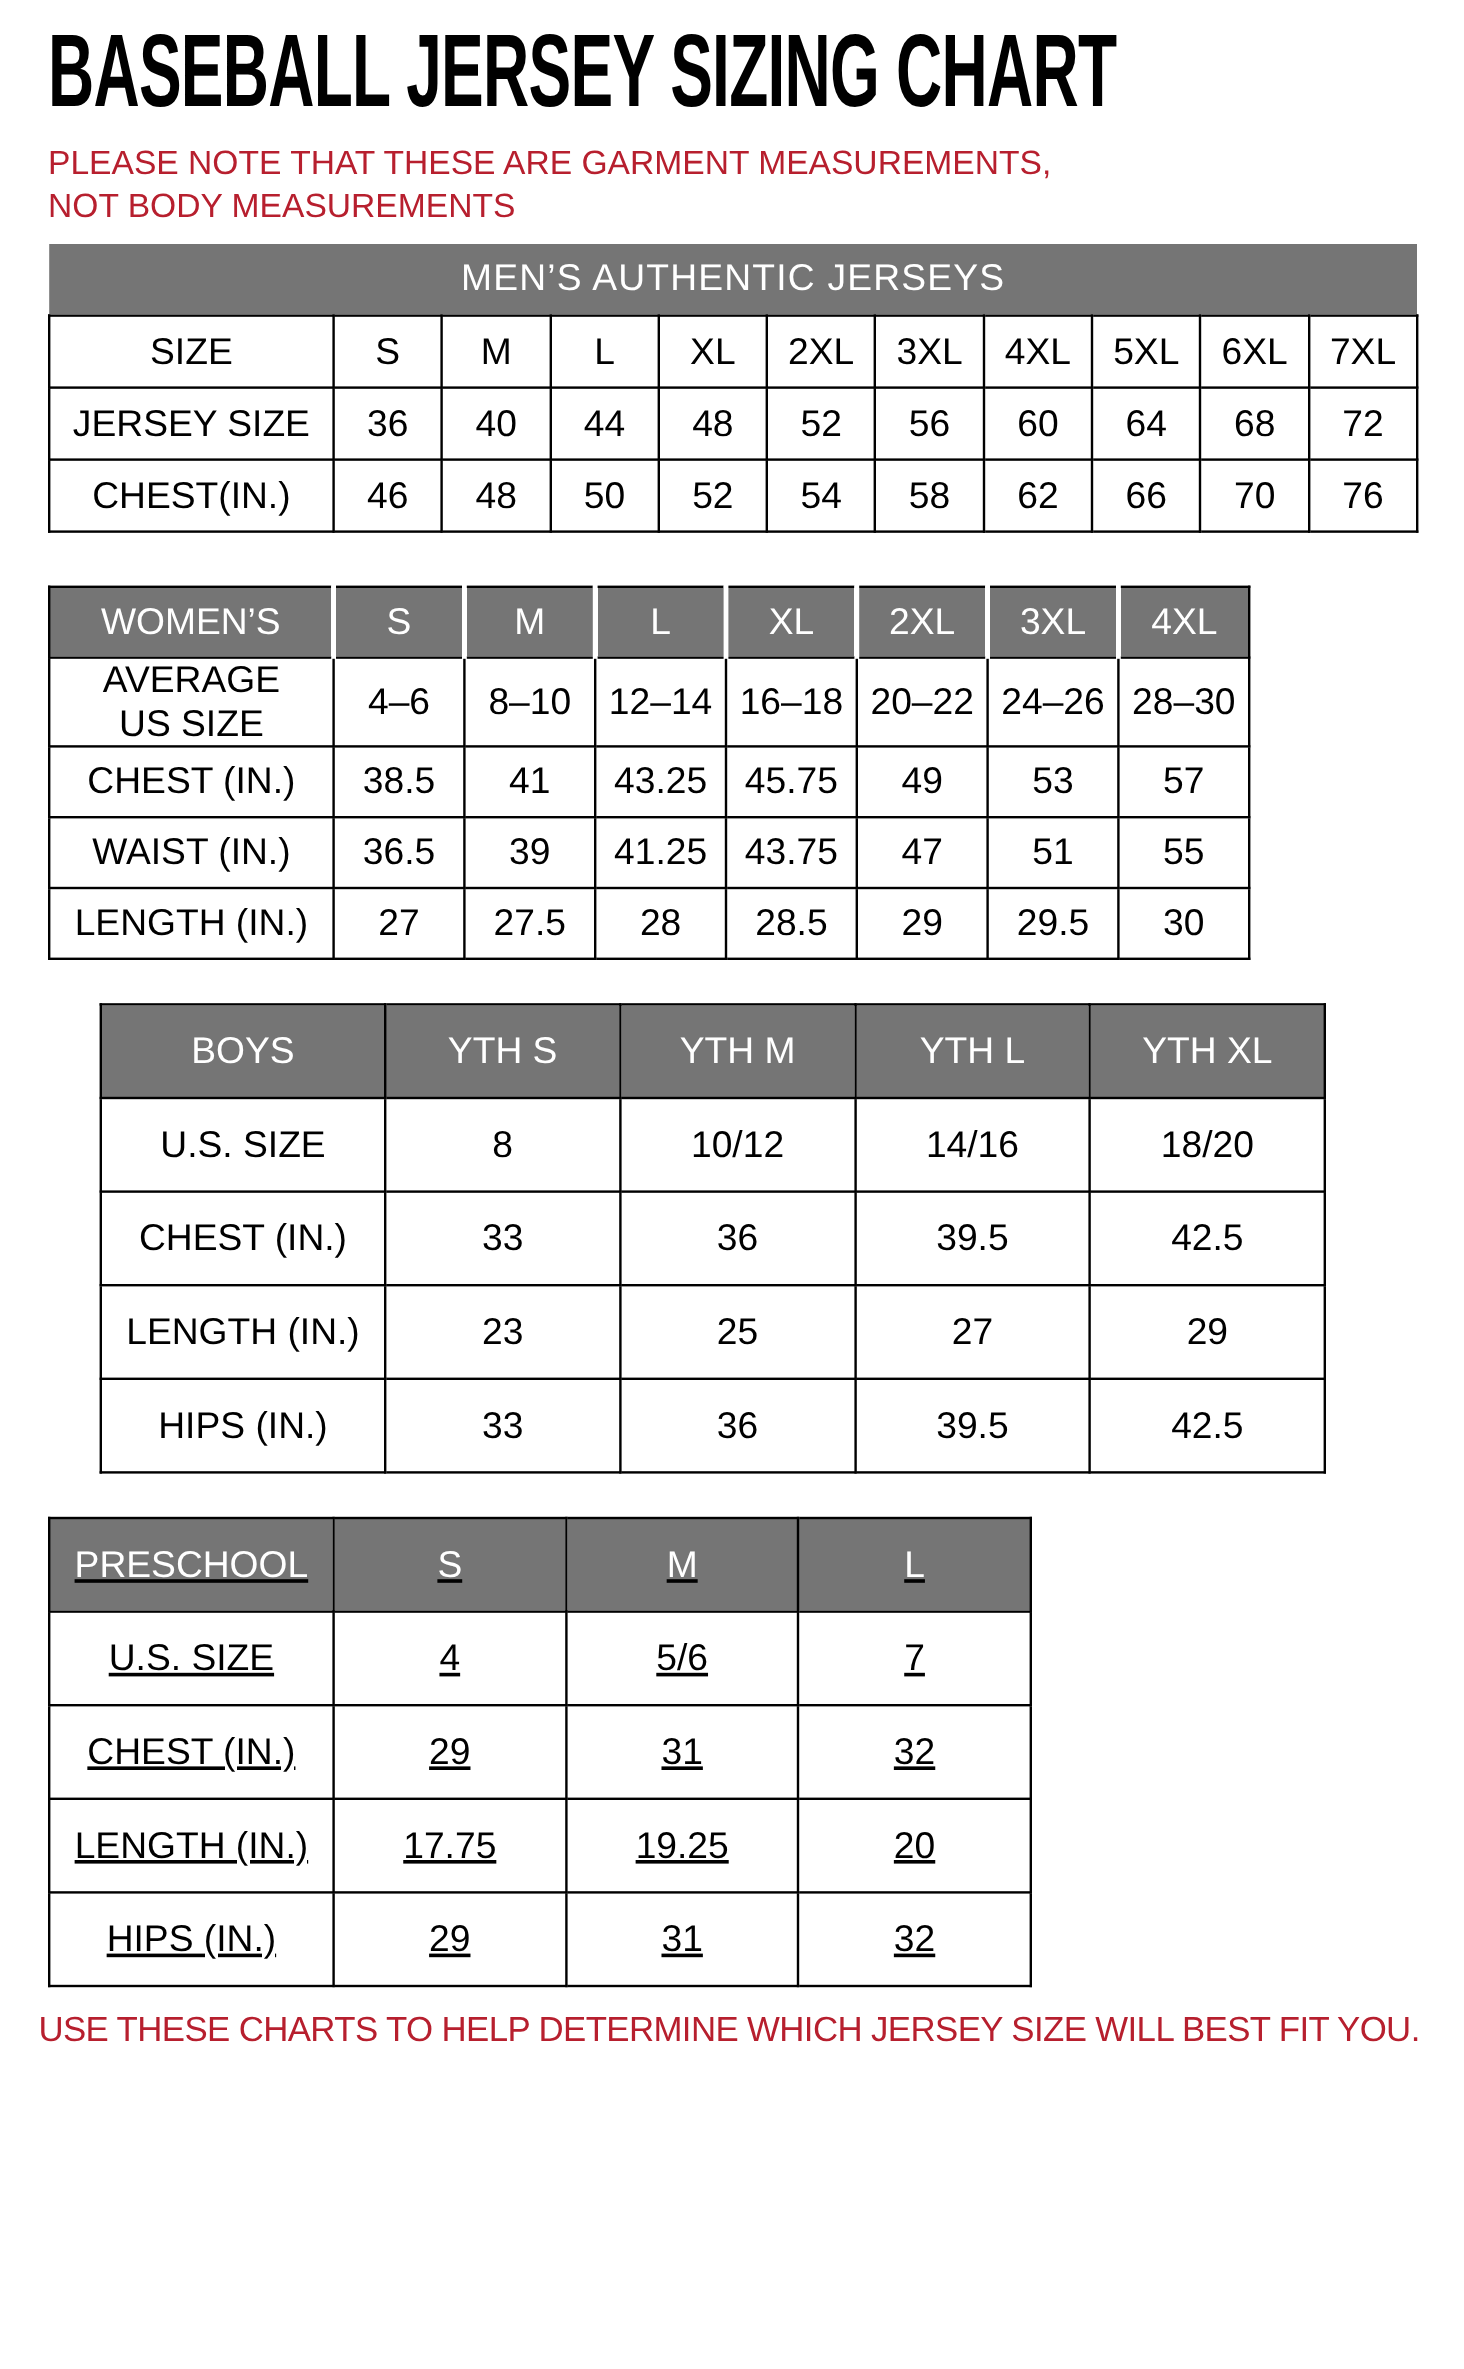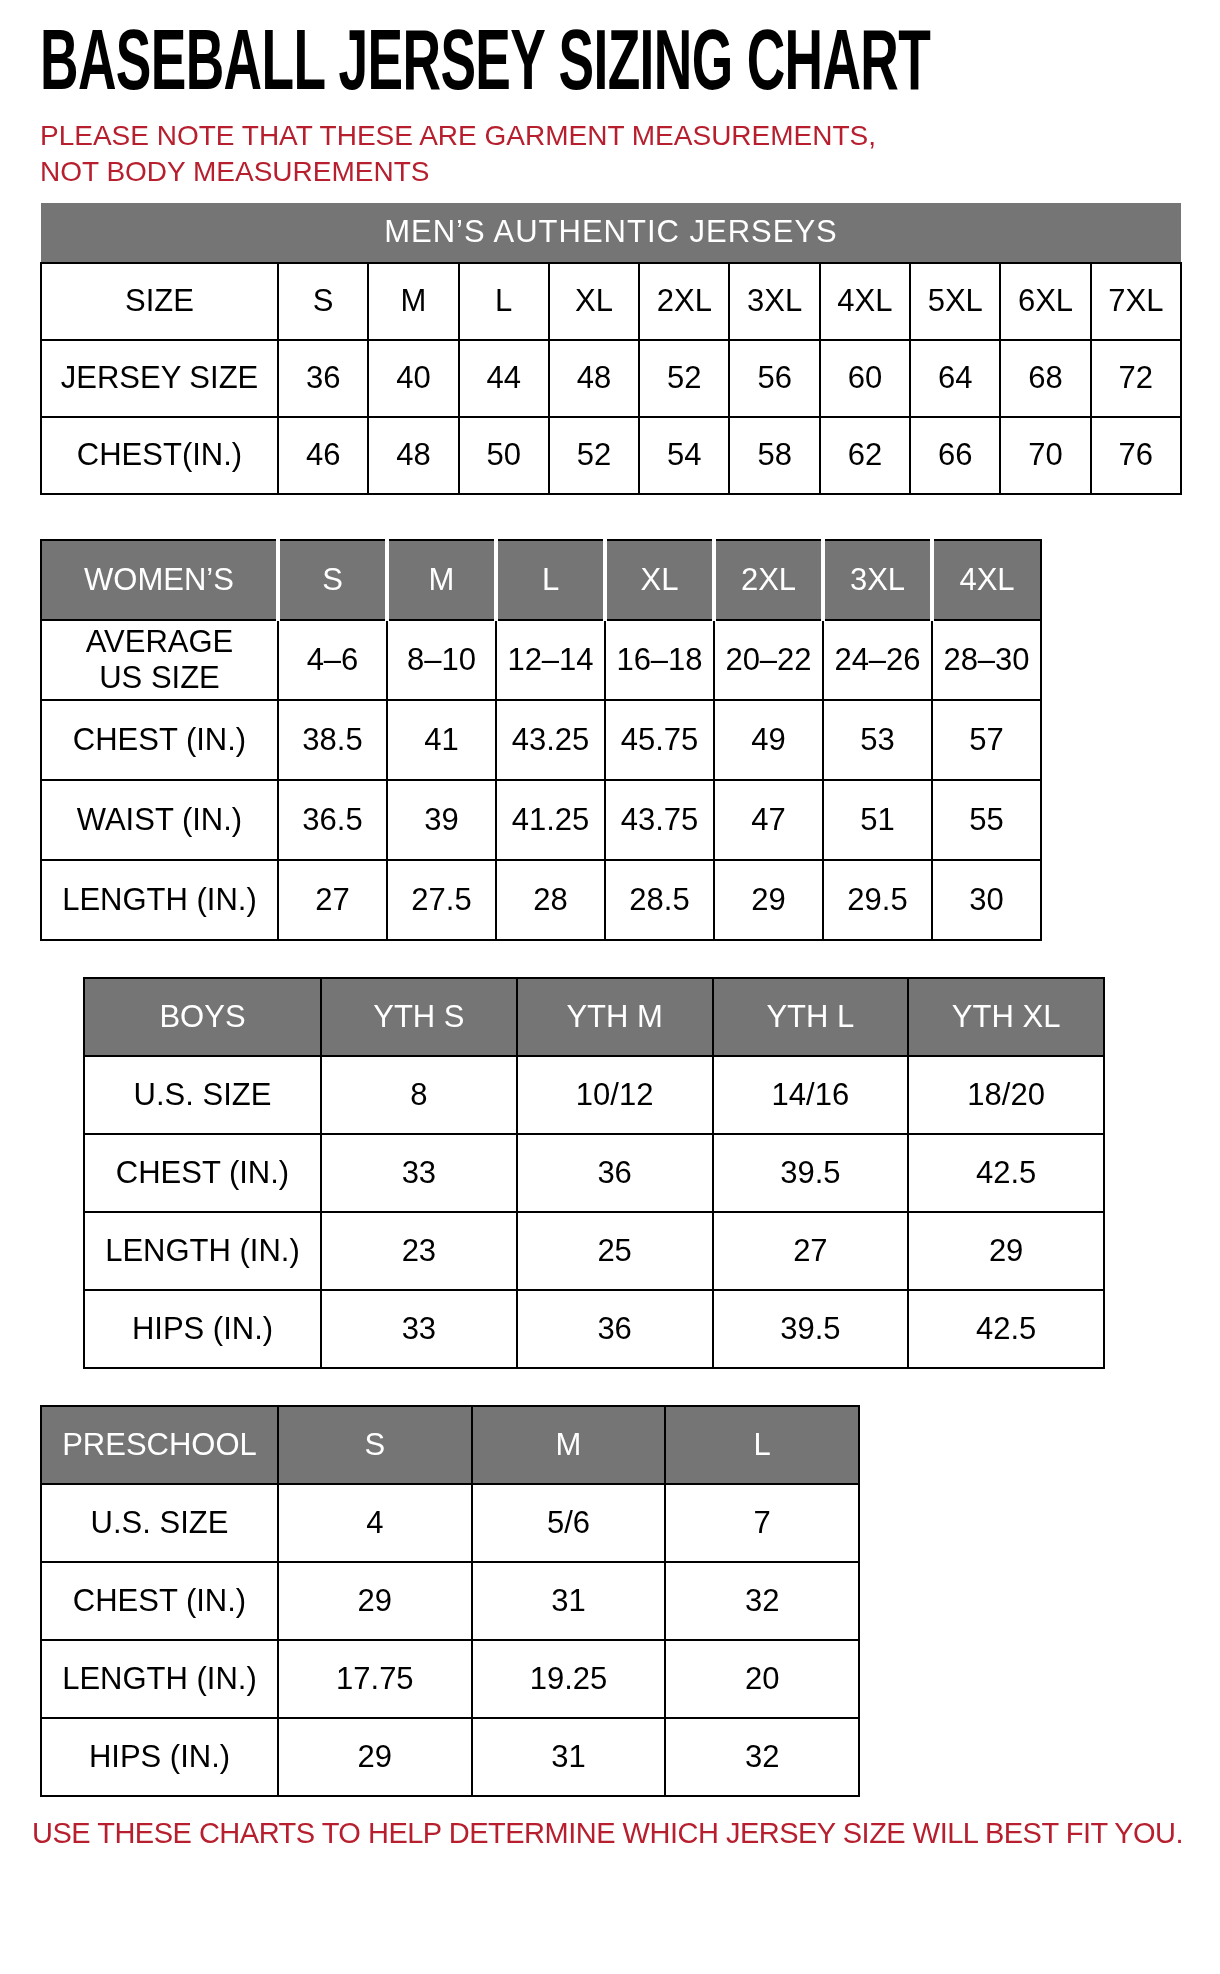--- a/index.html
+++ b/index.html
@@ -62,23 +62,23 @@
     text-align: center;
     vertical-align: middle;
     font-weight: normal;
     font-size: 31px;
     white-space: pre-line;
     padding: 0 6px;
     box-sizing: border-box;
     overflow: hidden;
   }
   
-  .tbl-mens tr      { height: 77px; }
+  .tbl-mens tr      { height: 60px; }
   .tbl-mens tr.banner-row { height: 60px; }
-  .tbl-womens tr    { height: 80px; }
+  .tbl-womens tr    { height: 59px; }
   .tbl-boys tr      { height: 78px; }
   .tbl-preschool tr { height: 78px; }
 
   
   .banner-cell {
     border: none !important;
     background: var(--header-gray, #757575);
     color: #fff;
     font-size: 37px;
     letter-spacing: 1px;
@@ -292,21 +292,21 @@
             <th class="row-label">HIPS (IN.)</th>
             <td class="data-cell">33</td>
             <td class="data-cell">36</td>
             <td class="data-cell">39.5</td>
             <td class="data-cell">42.5</td>
           </tr>
         </tbody>
       </table>
     </div>
     <div class="table-wrap wrap-preschool">
-      <table class="size-table tbl-preschool" style="width: 818px;">
+      <table class="size-table tbl-preschool" style="width: 818px; text-decoration: underline;">
         <colgroup>
           <col style="width: 237px;">
           <col style="width: 193.667px;">
           <col style="width: 193.667px;">
           <col style="width: 193.667px;">
         </colgroup>
         <tbody>
           <tr class="gray-header sep-dark">
             <th>PRESCHOOL</th>
             <th>S</th>

